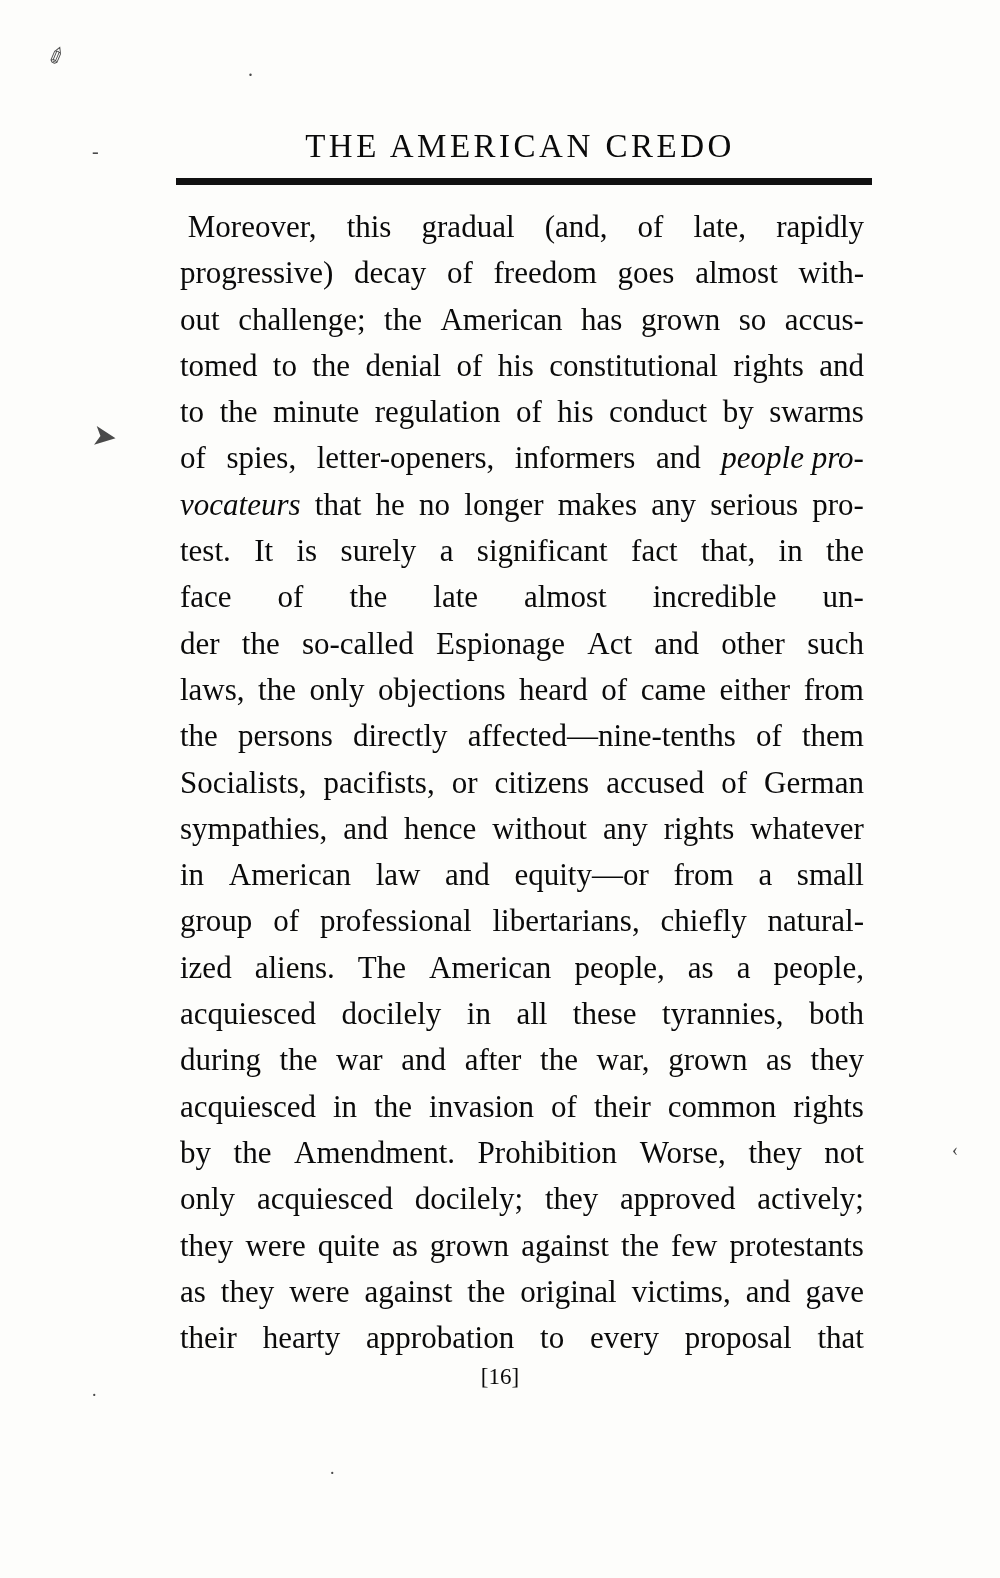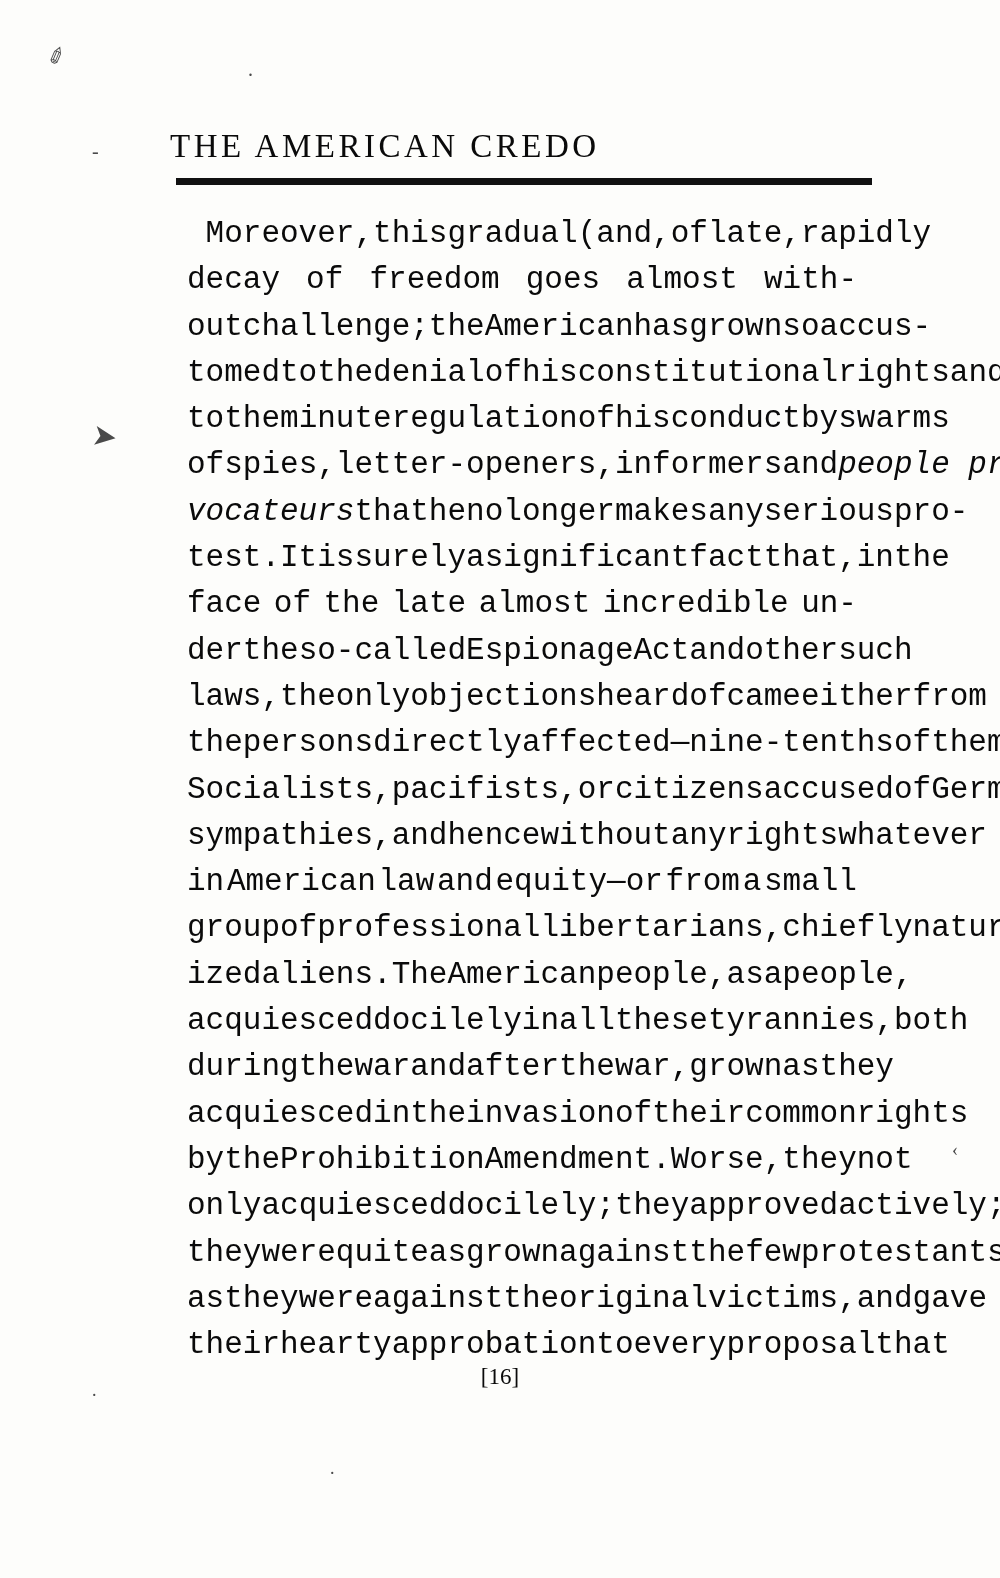--- a/index.html
+++ b/index.html
@@ -61,21 +61,21 @@
     top: 1458px;
     font-size: 18px;
   }
 
   
   .header {
     position: absolute;
     left: 170px;
     top: 128px;
     width: 700px;
-    text-align: left;
+    text-align: center;
     font-size: 33px;
     letter-spacing: 3.5px;
     font-weight: 400;
     white-space: nowrap;
   }
   .rule {
     position: absolute;
     left: 176px;
     top: 178px;
     width: 696px;
@@ -88,23 +88,22 @@
     position: absolute;
     left: 172px;
     top: 196px;
     width: 700px;
     font-size: 31px;
     line-height: 46.3px;
     text-align: justify;
     text-justify: inter-word;
   }
   .body-block p {
-    margin: 15px;
+    margin: 8px;
     text-indent: 0;
-    font-family: Liberation Mono, monospace;
   }
   .line {
     display: block;
     width: 100%;
     white-space: nowrap;
   }
   
   .line.just {
     display: flex;
     justify-content: space-between;
@@ -143,20 +142,21 @@
         <span class="line just">
           <span> Moreover,</span>
           <span>this</span>
           <span>gradual</span>
           <span>(and,</span>
           <span>of</span>
           <span>late,</span>
           <span>rapidly</span>
         </span>
         <span class="line just">
+          <span>progressive)</span>
           <span>decay</span>
           <span>of</span>
           <span>freedom</span>
           <span>goes</span>
           <span>almost</span>
           <span>with-</span>
         </span>
         <span class="line just">
           <span>out</span>
           <span>challenge;</span>
@@ -331,22 +331,22 @@
           <span>the</span>
           <span>invasion</span>
           <span>of</span>
           <span>their</span>
           <span>common</span>
           <span>rights</span>
         </span>
         <span class="line just">
           <span>by</span>
           <span>the</span>
+          <span>Amendment.</span>
           <span>Prohibition</span>
-          <span>Amendment.</span>
           <span>Worse,</span>
           <span>they</span>
           <span>not</span>
         </span>
         <span class="line just">
           <span>only</span>
           <span>acquiesced</span>
           <span>docilely;</span>
           <span>they</span>
           <span>approved</span>

